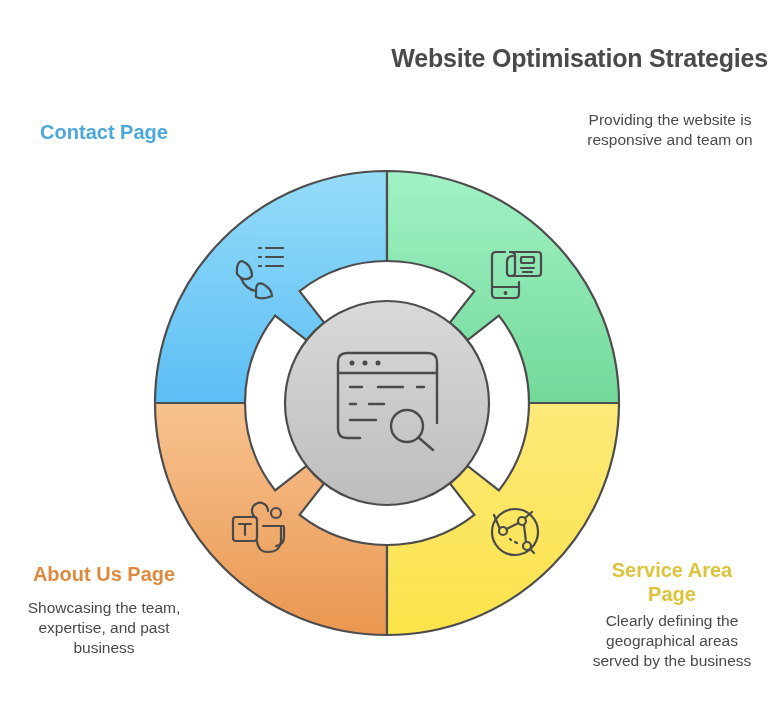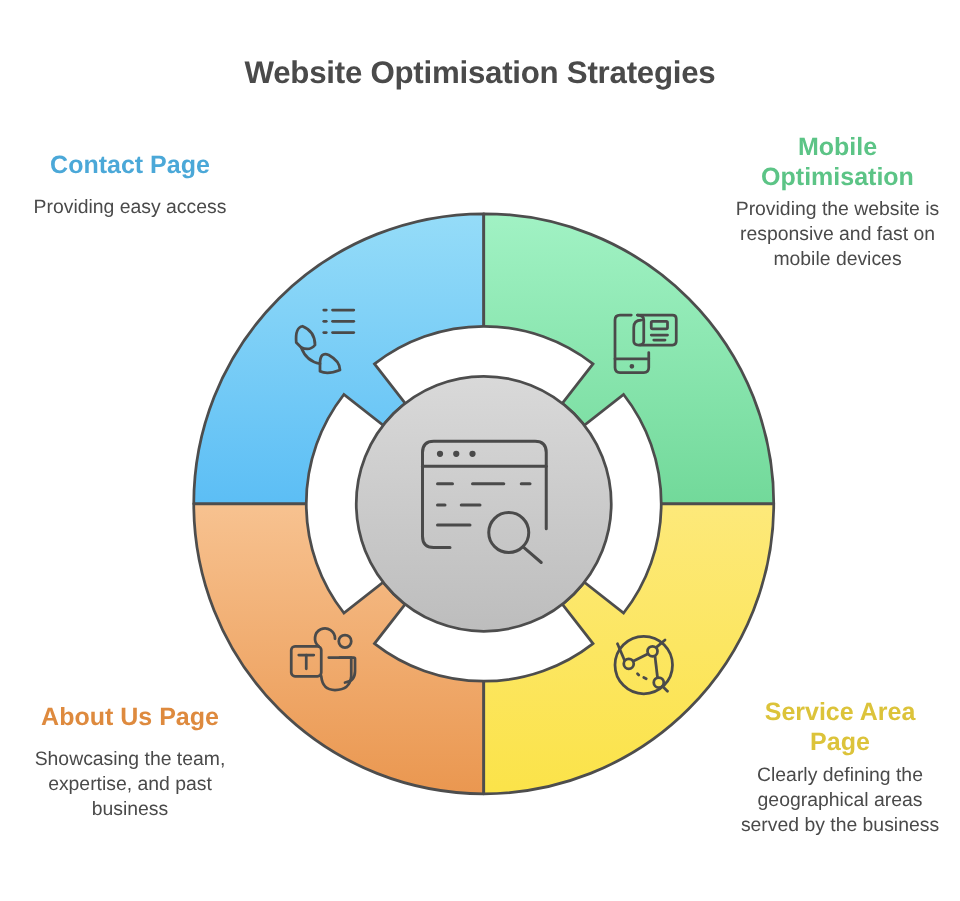--- a/index.html
+++ b/index.html
@@ -1,18 +1,18 @@
 <!DOCTYPE html>
 <html><head>
 <meta charset="utf-8">
 <style>
   html, body { margin:0; padding:0; background:#ffffff; }
   body { width:768px; height:721px; position:relative; overflow:hidden;
          font-family:"Liberation Sans", "DejaVu Sans", sans-serif; }
-  .title { position:absolute; left:0; top:44px; width:768px; text-align:center;
+  .title { position:absolute; left:0; top:44px; width:768px; text-align:right;
            font-size:25px; font-weight:bold; color:#4a4a4a; letter-spacing:-0.2px; }
   .block { position:absolute; text-align:center; }
   .block .head { font-size:20px; font-weight:bold; line-height:24px; }
   .block .desc { font-size:15.5px; color:#4a4a4a; line-height:20px; margin-top:12px; }
   #b-contact { left:14px; top:120px; width:180px; }
   #b-mobile  { left:572px; top:106px; width:196px; }
   #b-mobile .desc { margin-top:4px; }
   #b-about   { left:14px; top:562px; width:180px; }
   #b-service { left:574px; top:558px; width:196px; }
   #b-service .desc { margin-top:5px; }
@@ -127,33 +127,27 @@
     <line x1="525.5" y1="517.5" x2="532" y2="512"></line>
     <line x1="510" y1="539" x2="511" y2="540"></line>
     <line x1="515" y1="542" x2="517" y2="543"></line>
     <line x1="530" y1="549" x2="534" y2="553"></line>
   </g>
 </svg>
 
 <div class="block" id="b-contact">
   <div class="head" style="color:#4ba8d8">Contact Page</div>
   <div class="desc">
-    <div>Providing easy access</div>
   </div>
 </div>
 
 <div class="block" id="b-mobile">
-  <div class="head" style="color:#5cc486">
-    <div>Mobile</div>
-    <div>Optimisation</div>
-  </div>
   <div class="desc">
     <div>Providing the website is</div>
-    <div>responsive and fast on</div>
-    <div>mobile devices</div>
+    <div>responsive and team on</div>
   </div>
 </div>
 
 <div class="block" id="b-about">
   <div class="head" style="color:#de8a3e">About Us Page</div>
   <div class="desc">
     <div>Showcasing the team,</div>
     <div>expertise, and past</div>
     <div>business</div>
   </div>

